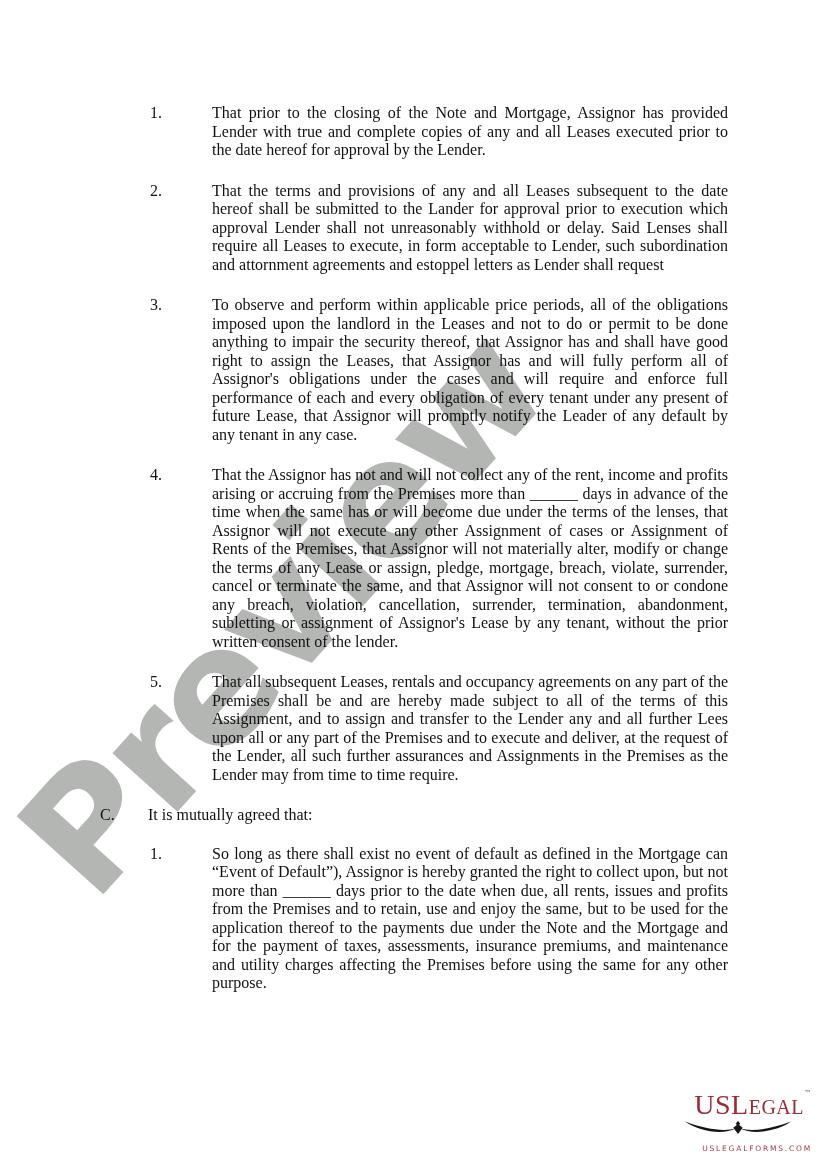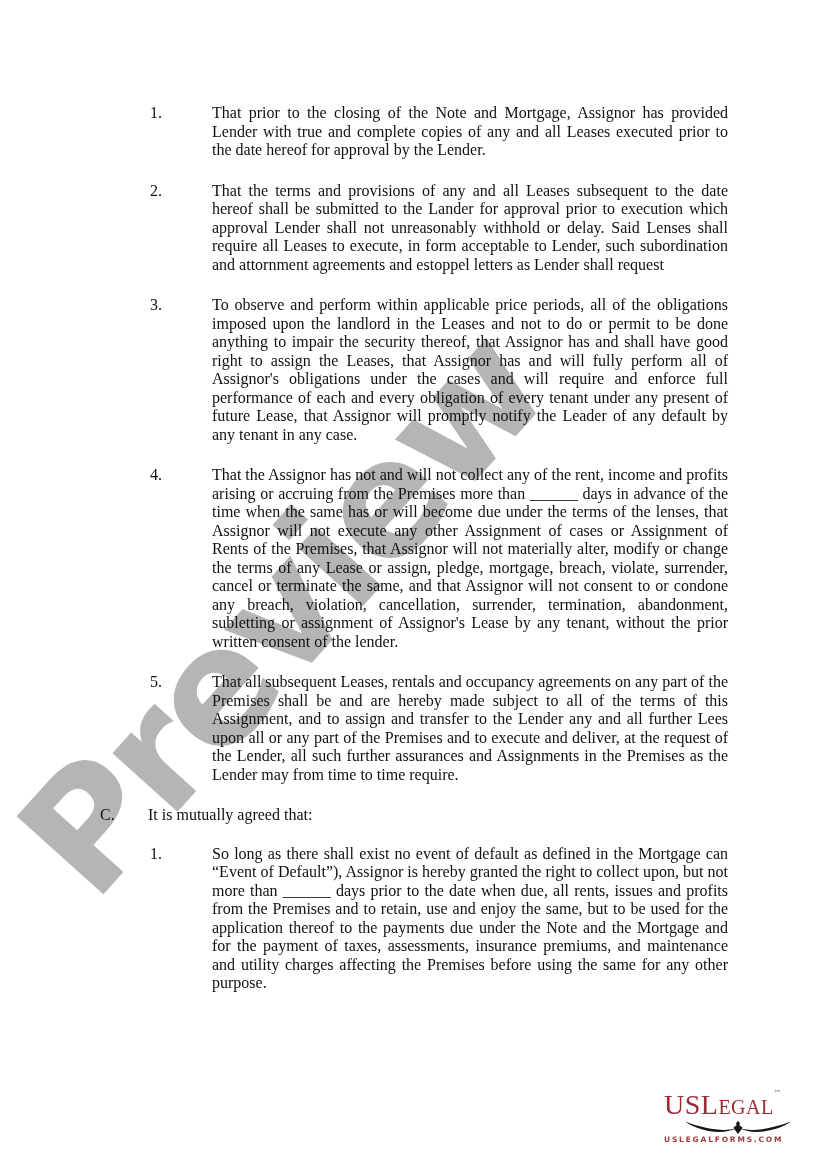--- a/index.html
+++ b/index.html
@@ -50,42 +50,42 @@
     width:628px;
   }
   .section-row .num { flex:0 0 48px; }
   .section-row .txt { flex:1; }
   
   .logo {
     position:absolute;
     left:664px; top:1090px;
     width:148px;
     z-index:2;
-    text-align:left;
+    text-align:right;
   }
   .logo-line {
     white-space:nowrap;
     color:#9b2b35;
     font-family:"Liberation Serif",serif;
     line-height:1;
   }
   .logo-lead { font-size:28px; letter-spacing:0.5px; }
   .logo-rest { font-size:20px; letter-spacing:0.5px; }
   .logo-tm {
     font-size:8px;
     color:#77787a;
     vertical-align:18px;
     font-family:"DejaVu Sans",sans-serif;
   }
   .logo-eagle { display:block; margin:1px auto 0 auto; }
   .logo-site {
-    margin-top:1px;
+    margin-top:10px;
     font-family:"DejaVu Sans","Liberation Sans",sans-serif;
     font-size:7.5px;
-    font-weight:700;
+    font-weight:400;
     letter-spacing:1.8px;
     color:#a53a3f;
     white-space:nowrap;
   }
 </style>
 </head>
 <body>
 
 <div class="page">
 

